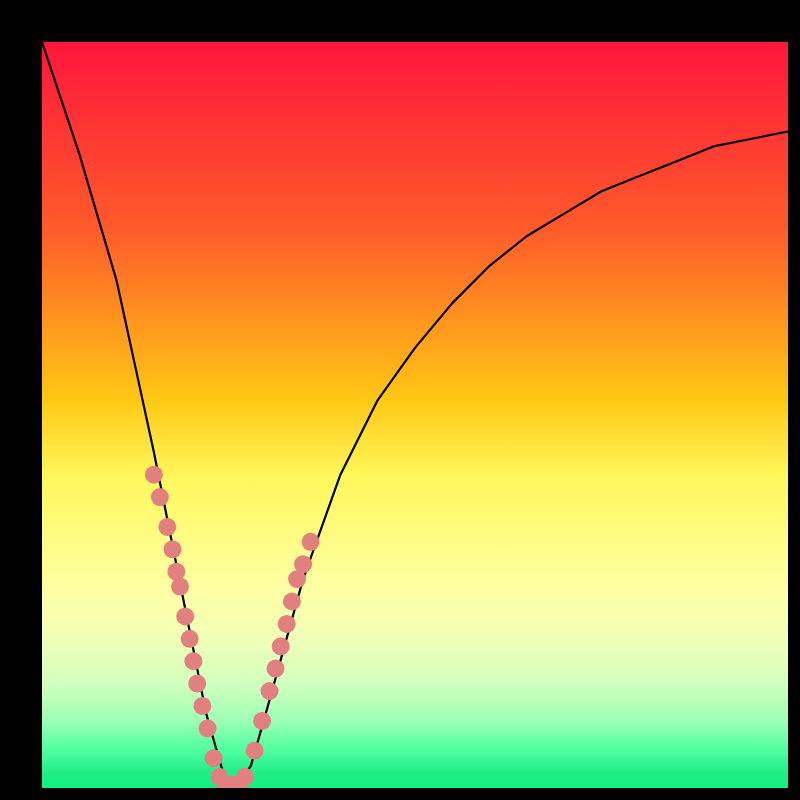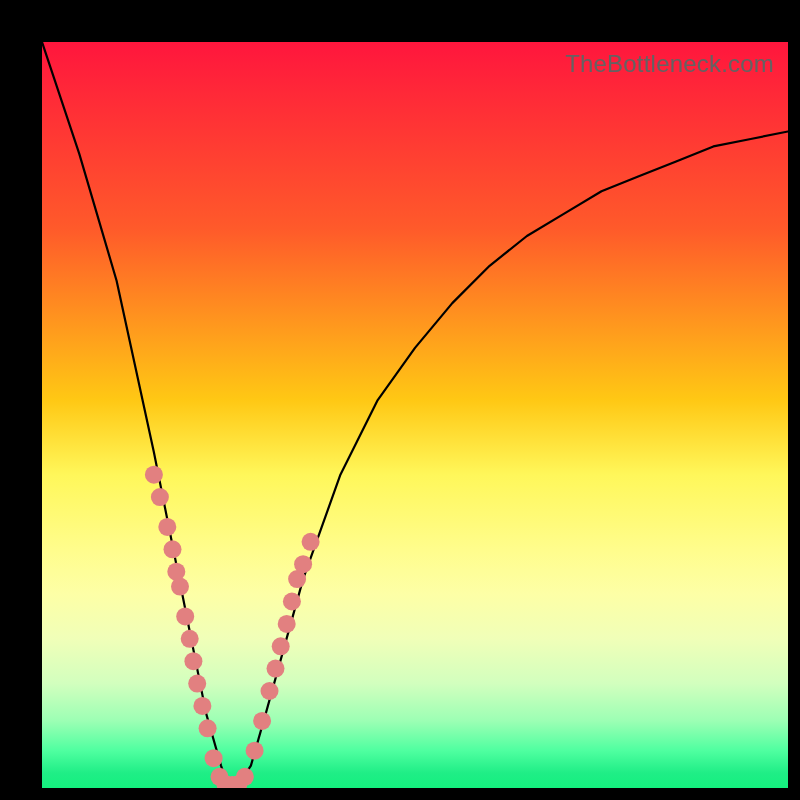--- a/index.html
+++ b/index.html
@@ -65,21 +65,20 @@
   }
   .dot {
     fill: #e28080;
   }
 </style>
 </head>
 <body>
 
 <div class="outer">
   <div class="plot">
-    <div class="watermark">TheBottleneck.com</div>
     <svg id="chart-svg" class="overlay" viewBox="0 0 746 746" preserveAspectRatio="none">
       <path id="curve-path" class="curve" d="M0.0 0.0 L37.3 111.9 L74.6 238.7 L111.9 410.3 L134.3 522.2 L149.2 596.8 L164.1 671.4 L179.0 723.6 L186.5 746.0 L194.0 746.0 L208.9 723.6 L223.8 671.4 L261.1 537.1 L298.4 432.7 L335.7 358.1 L373.0 305.9 L410.3 261.1 L447.6 223.8 L484.9 194.0 L522.2 171.6 L559.5 149.2 L596.8 134.3 L634.1 119.4 L671.4 104.4 L708.7 97.0 L746.0 89.5"></path>
       <g id="markers">
           <circle cx="111.9" cy="432.7" r="9" class="dot"></circle>
           <circle cx="117.9" cy="455.1" r="9" class="dot"></circle>
           <circle cx="125.3" cy="484.9" r="9" class="dot"></circle>
           <circle cx="130.5" cy="507.3" r="9" class="dot"></circle>
           <circle cx="134.3" cy="529.7" r="9" class="dot"></circle>
           <circle cx="138.0" cy="544.6" r="9" class="dot"></circle>
           <circle cx="143.2" cy="574.4" r="9" class="dot"></circle>

